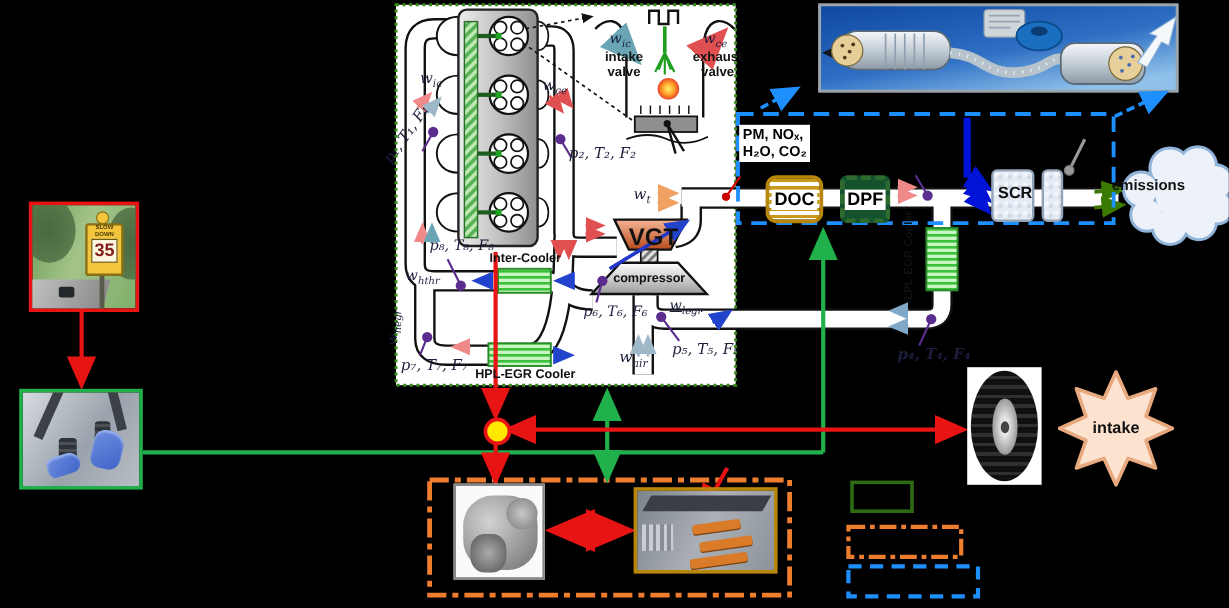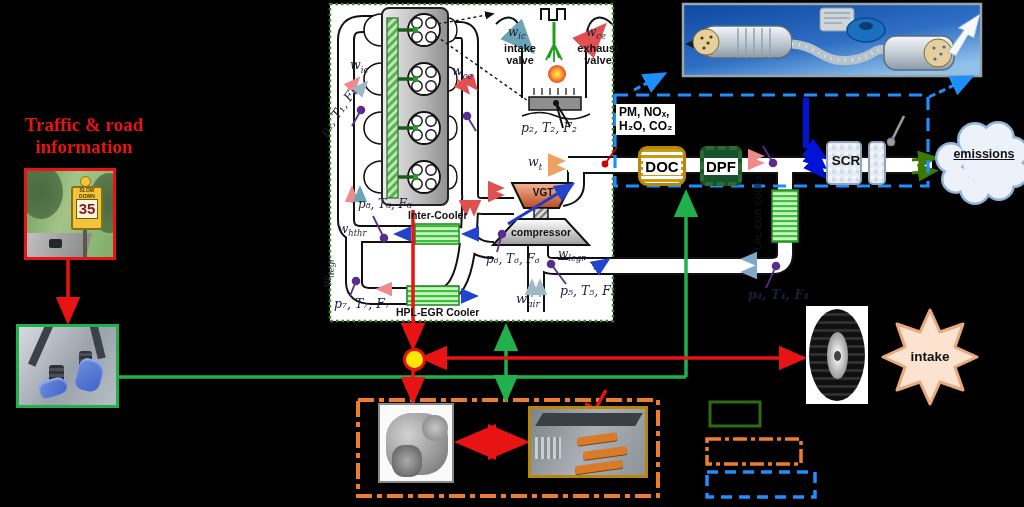--- a/index.html
+++ b/index.html
@@ -387,22 +387,20 @@
     <line x1="506" y1="330" x2="506" y2="396" stroke="#21b14c" stroke-width="3.5" marker-start="url(#mk-green)" marker-end="url(#mk-green)"></line>
     <line x1="68" y1="256" x2="68" y2="318" stroke="#e81313" stroke-width="3.5" marker-end="url(#mk-red)"></line>
     <line x1="413" y1="210" x2="413" y2="344" stroke="#e81313" stroke-width="3.5" marker-end="url(#mk-red)"></line>
     <line x1="426" y1="358" x2="800" y2="358" stroke="#e81313" stroke-width="3.5" marker-start="url(#mk-red)" marker-end="url(#mk-red)"></line>
     <line x1="413" y1="370" x2="413" y2="398" stroke="#e81313" stroke-width="3.5" marker-end="url(#mk-red)"></line>
     <line x1="466" y1="442" x2="518" y2="442" stroke="#e81313" stroke-width="6" marker-start="url(#mk-red-big)" marker-end="url(#mk-red-big)"></line>
     <line x1="606" y1="390" x2="586" y2="426" stroke="#e81313" stroke-width="3.5" marker-end="url(#mk-red)"></line>
   </g>
 </svg>
 
-<div class="title-red center pre" style="left:6px;top:114px;width:156px;">Traffic &amp; road
-information</div>
 
 
 <div class="photo" id="photo-traffic" style="left:24px;top:168px;width:92px;height:92px;">
   <div class="tree" style="left:-8px;top:-6px;width:44px;height:54px;"></div>
   <div class="tree" style="left:62px;top:2px;width:40px;height:60px;"></div>
   <div id="t-road"></div>
   <div id="t-car"></div>
   <div id="t-pole"></div>
   <div id="t-light"></div>
   <div id="t-sign">
@@ -458,33 +456,33 @@
 
 <div class="lbl" style="left:350px;top:57px;"><span>w</span><sub>ic</sub></div>
 <div class="lbl" style="left:452px;top:63px;"><span>w</span><sub>ce</sub></div>
 <div class="lbl" style="left:508px;top:25px;font-size:12px;"><span>w</span><sub>ic</sub></div>
 <div class="lbl" style="left:586px;top:25px;font-size:12px;"><span>w</span><sub>ce</sub></div>
 <div class="lbl sans center pre" style="left:496px;top:42px;width:48px;font-size:11px;line-height:1.1;">intake
 valve</div>
 <div class="lbl sans center pre" style="left:572px;top:42px;width:52px;font-size:11px;line-height:1.1;">exhaust
 valve</div>
 <div class="lbl rot" style="left:316px;top:130px;transform:rotate(-55deg);">p₁, T₁, F₁</div>
-<div class="lbl" style="left:474px;top:120px;margin-left:47px;">p₂, T₂, F₂</div>
+<div class="lbl" style="left:474px;top:120px;">p₂, T₂, F₂</div>
 <div class="lbl" style="left:528px;top:154px;"><span>w</span><sub>t</sub></div>
-<div class="lbl sans center" style="left:524px;top:187px;width:38px;font-size:10px;">VGT</div>
+<div class="lbl sans center" style="left:524px;top:187px;width:38px;font-size:20px;">VGT</div>
 <div class="lbl sans center" style="left:506px;top:226px;width:70px;font-size:10.5px;">compressor</div>
 <div class="lbl sans" style="left:408px;top:209px;font-size:10.5px;">Inter-Cooler</div>
 <div class="lbl" style="left:358px;top:197px;font-size:12px;">p₈, T₈, F₈</div>
 <div class="lbl" style="left:338px;top:222px;font-size:12px;"><span>w</span><sub>hthr</sub></div>
 <div class="lbl rot" style="left:320px;top:288px;transform:rotate(-90deg);font-size:12px;"><span>w</span><sub>hegr</sub></div>
 <div class="lbl" style="left:334px;top:296px;font-style:italic;">p₇, T₇, F₇</div>
 <div class="lbl sans" style="left:396px;top:306px;font-size:10.5px;">HPL-EGR Cooler</div>
 <div class="lbl" style="left:486px;top:252px;font-size:12px;">p₆, T₆, F₆</div>
 <div class="lbl" style="left:558px;top:247px;font-size:12px;text-decoration:underline;"><span>w</span><sub>legr</sub></div>
 <div class="lbl" style="left:560px;top:283px;">p₅, T₅, F₅</div>
 <div class="lbl" style="left:516px;top:291px;font-size:13px;"><span>w</span><sub>air</sub></div>
 <div class="lbl" style="left:748px;top:287px;font-weight:bold;">p₄, T₄, F₄</div>
 <div class="lbl sans rot" style="left:752px;top:250px;transform:rotate(-90deg);font-size:9.5px;">LPL-EGR Cooler</div>
 
-<div class="lbl sans center" style="left:950px;top:147px;width:68px;font-size:12.5px;text-decoration:underline;">emissions</div>
+<div class="lbl sans center" style="left:923px;top:147px;width:68px;font-size:12.5px;">emissions</div>
 <div class="lbl sans center" style="left:901px;top:349px;width:58px;font-size:13.5px;">intake</div>
 
 </div>
 
 </body></html>

